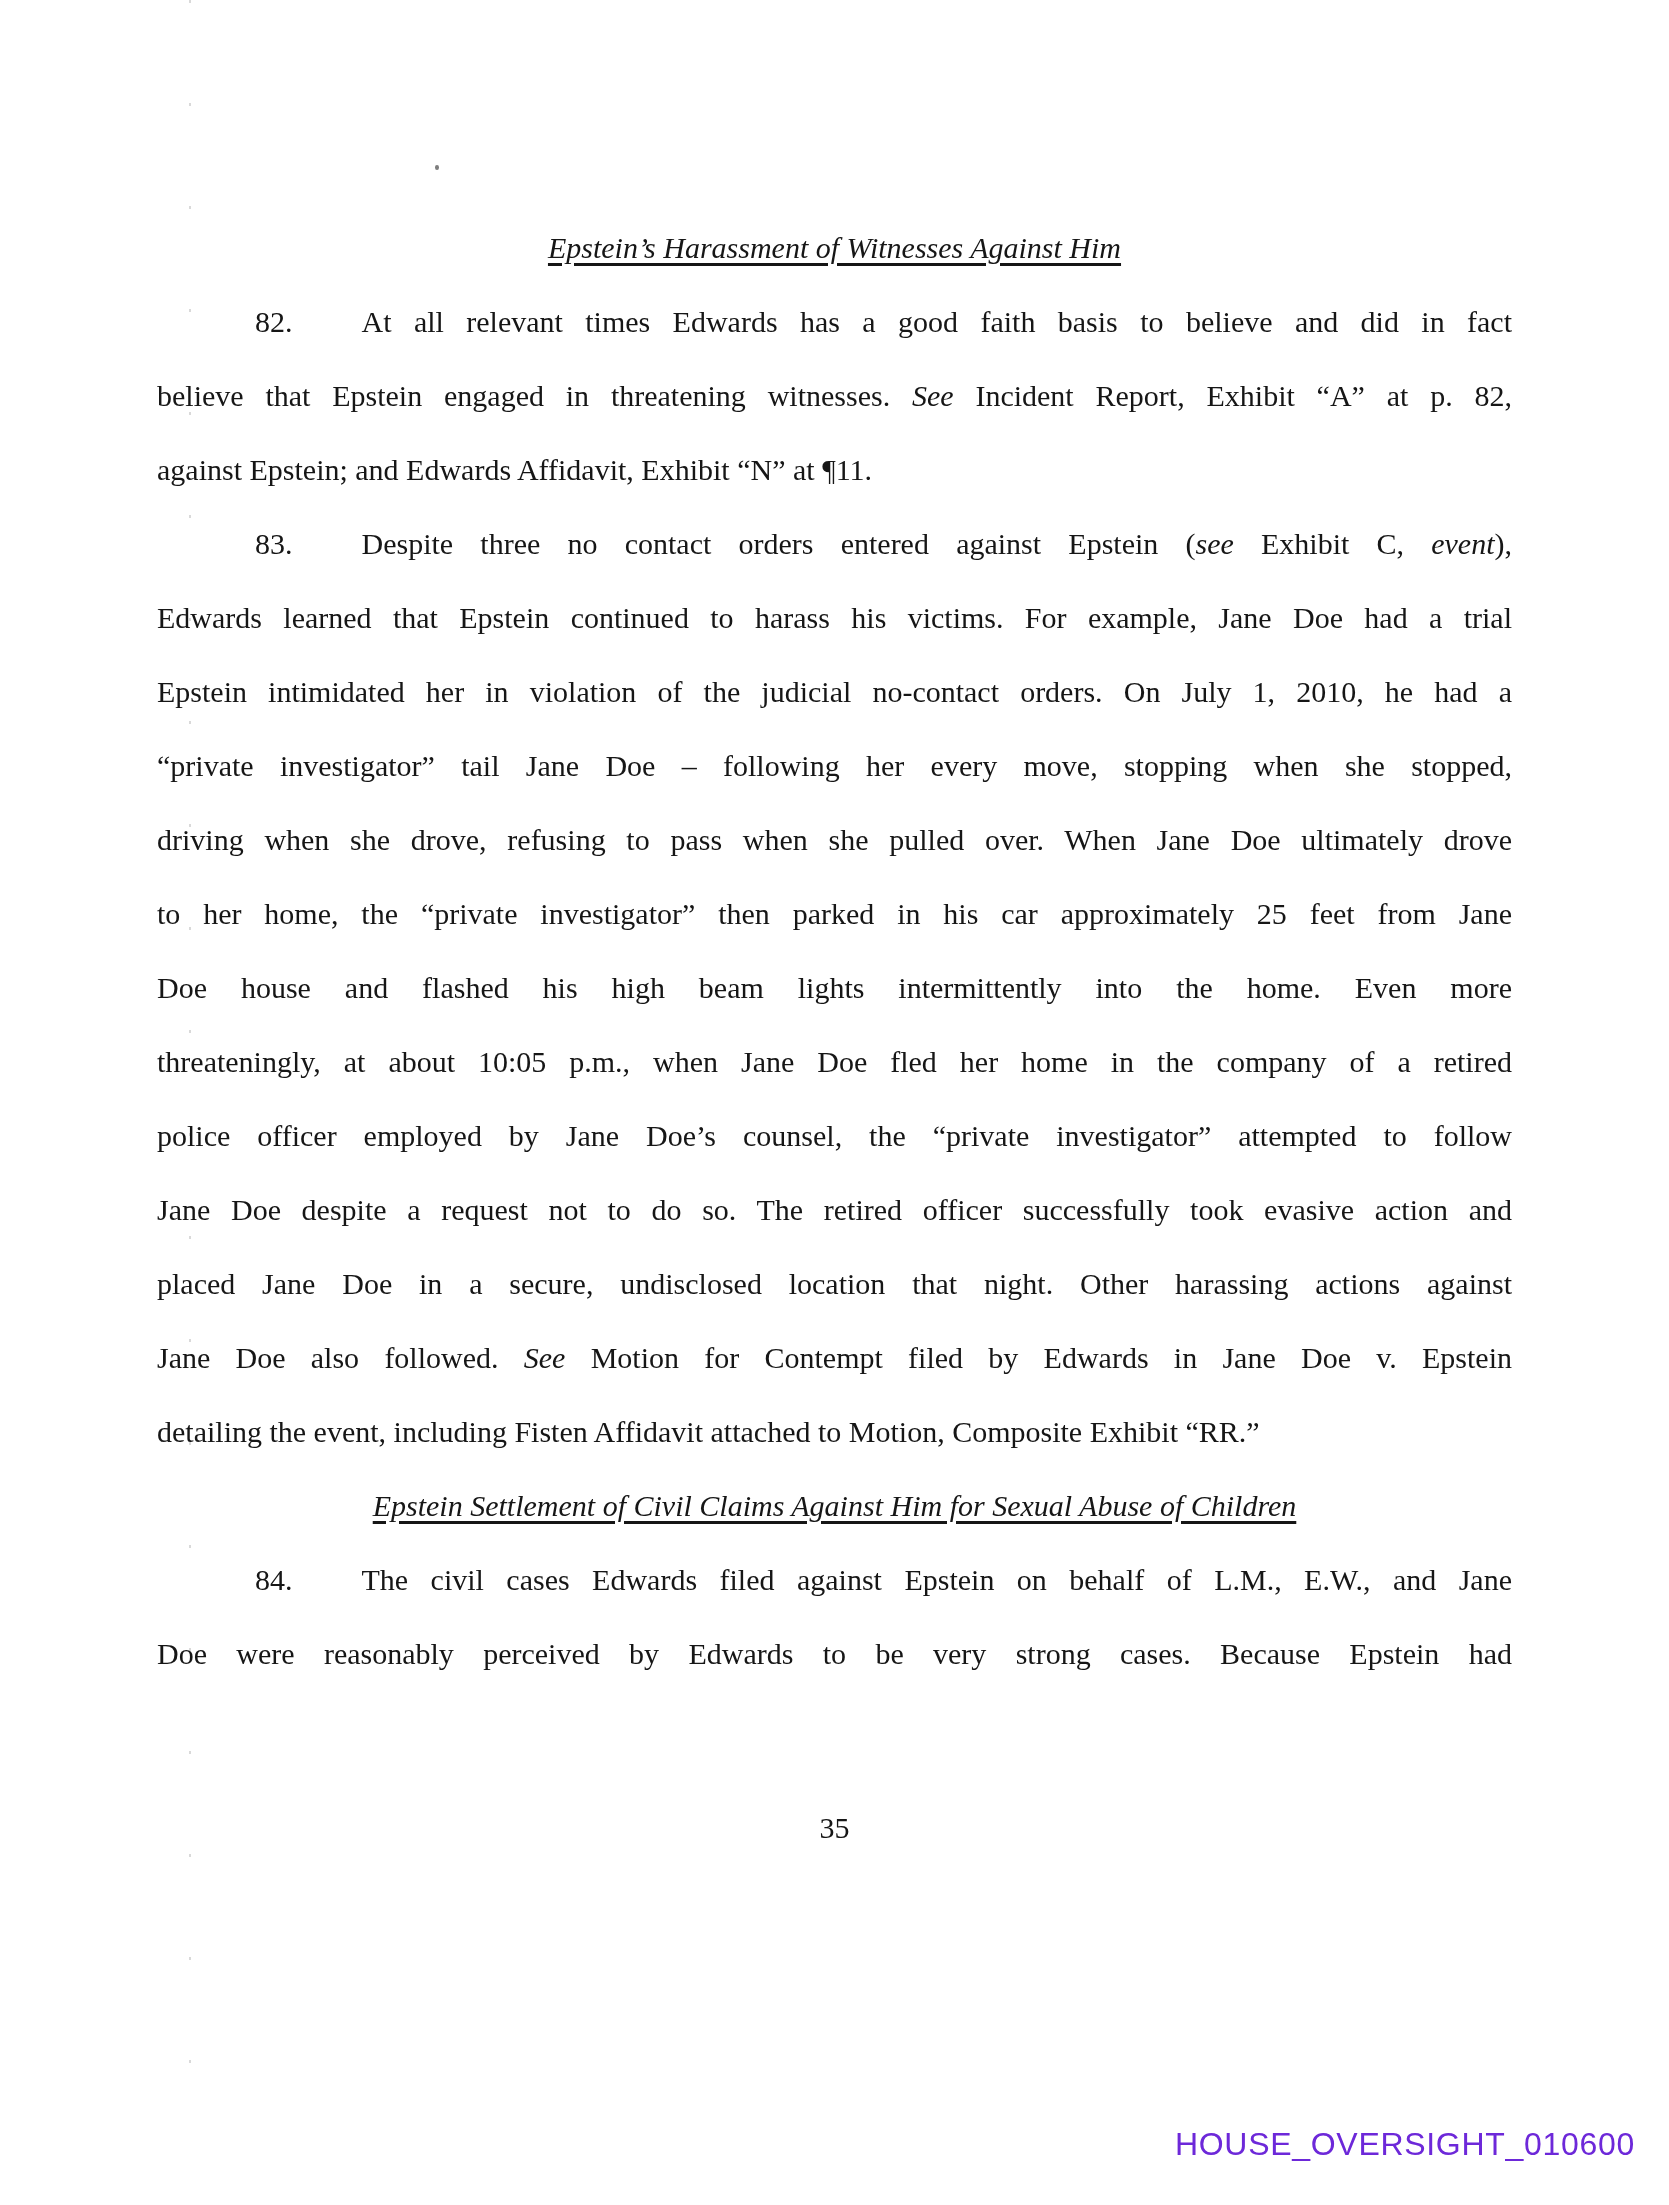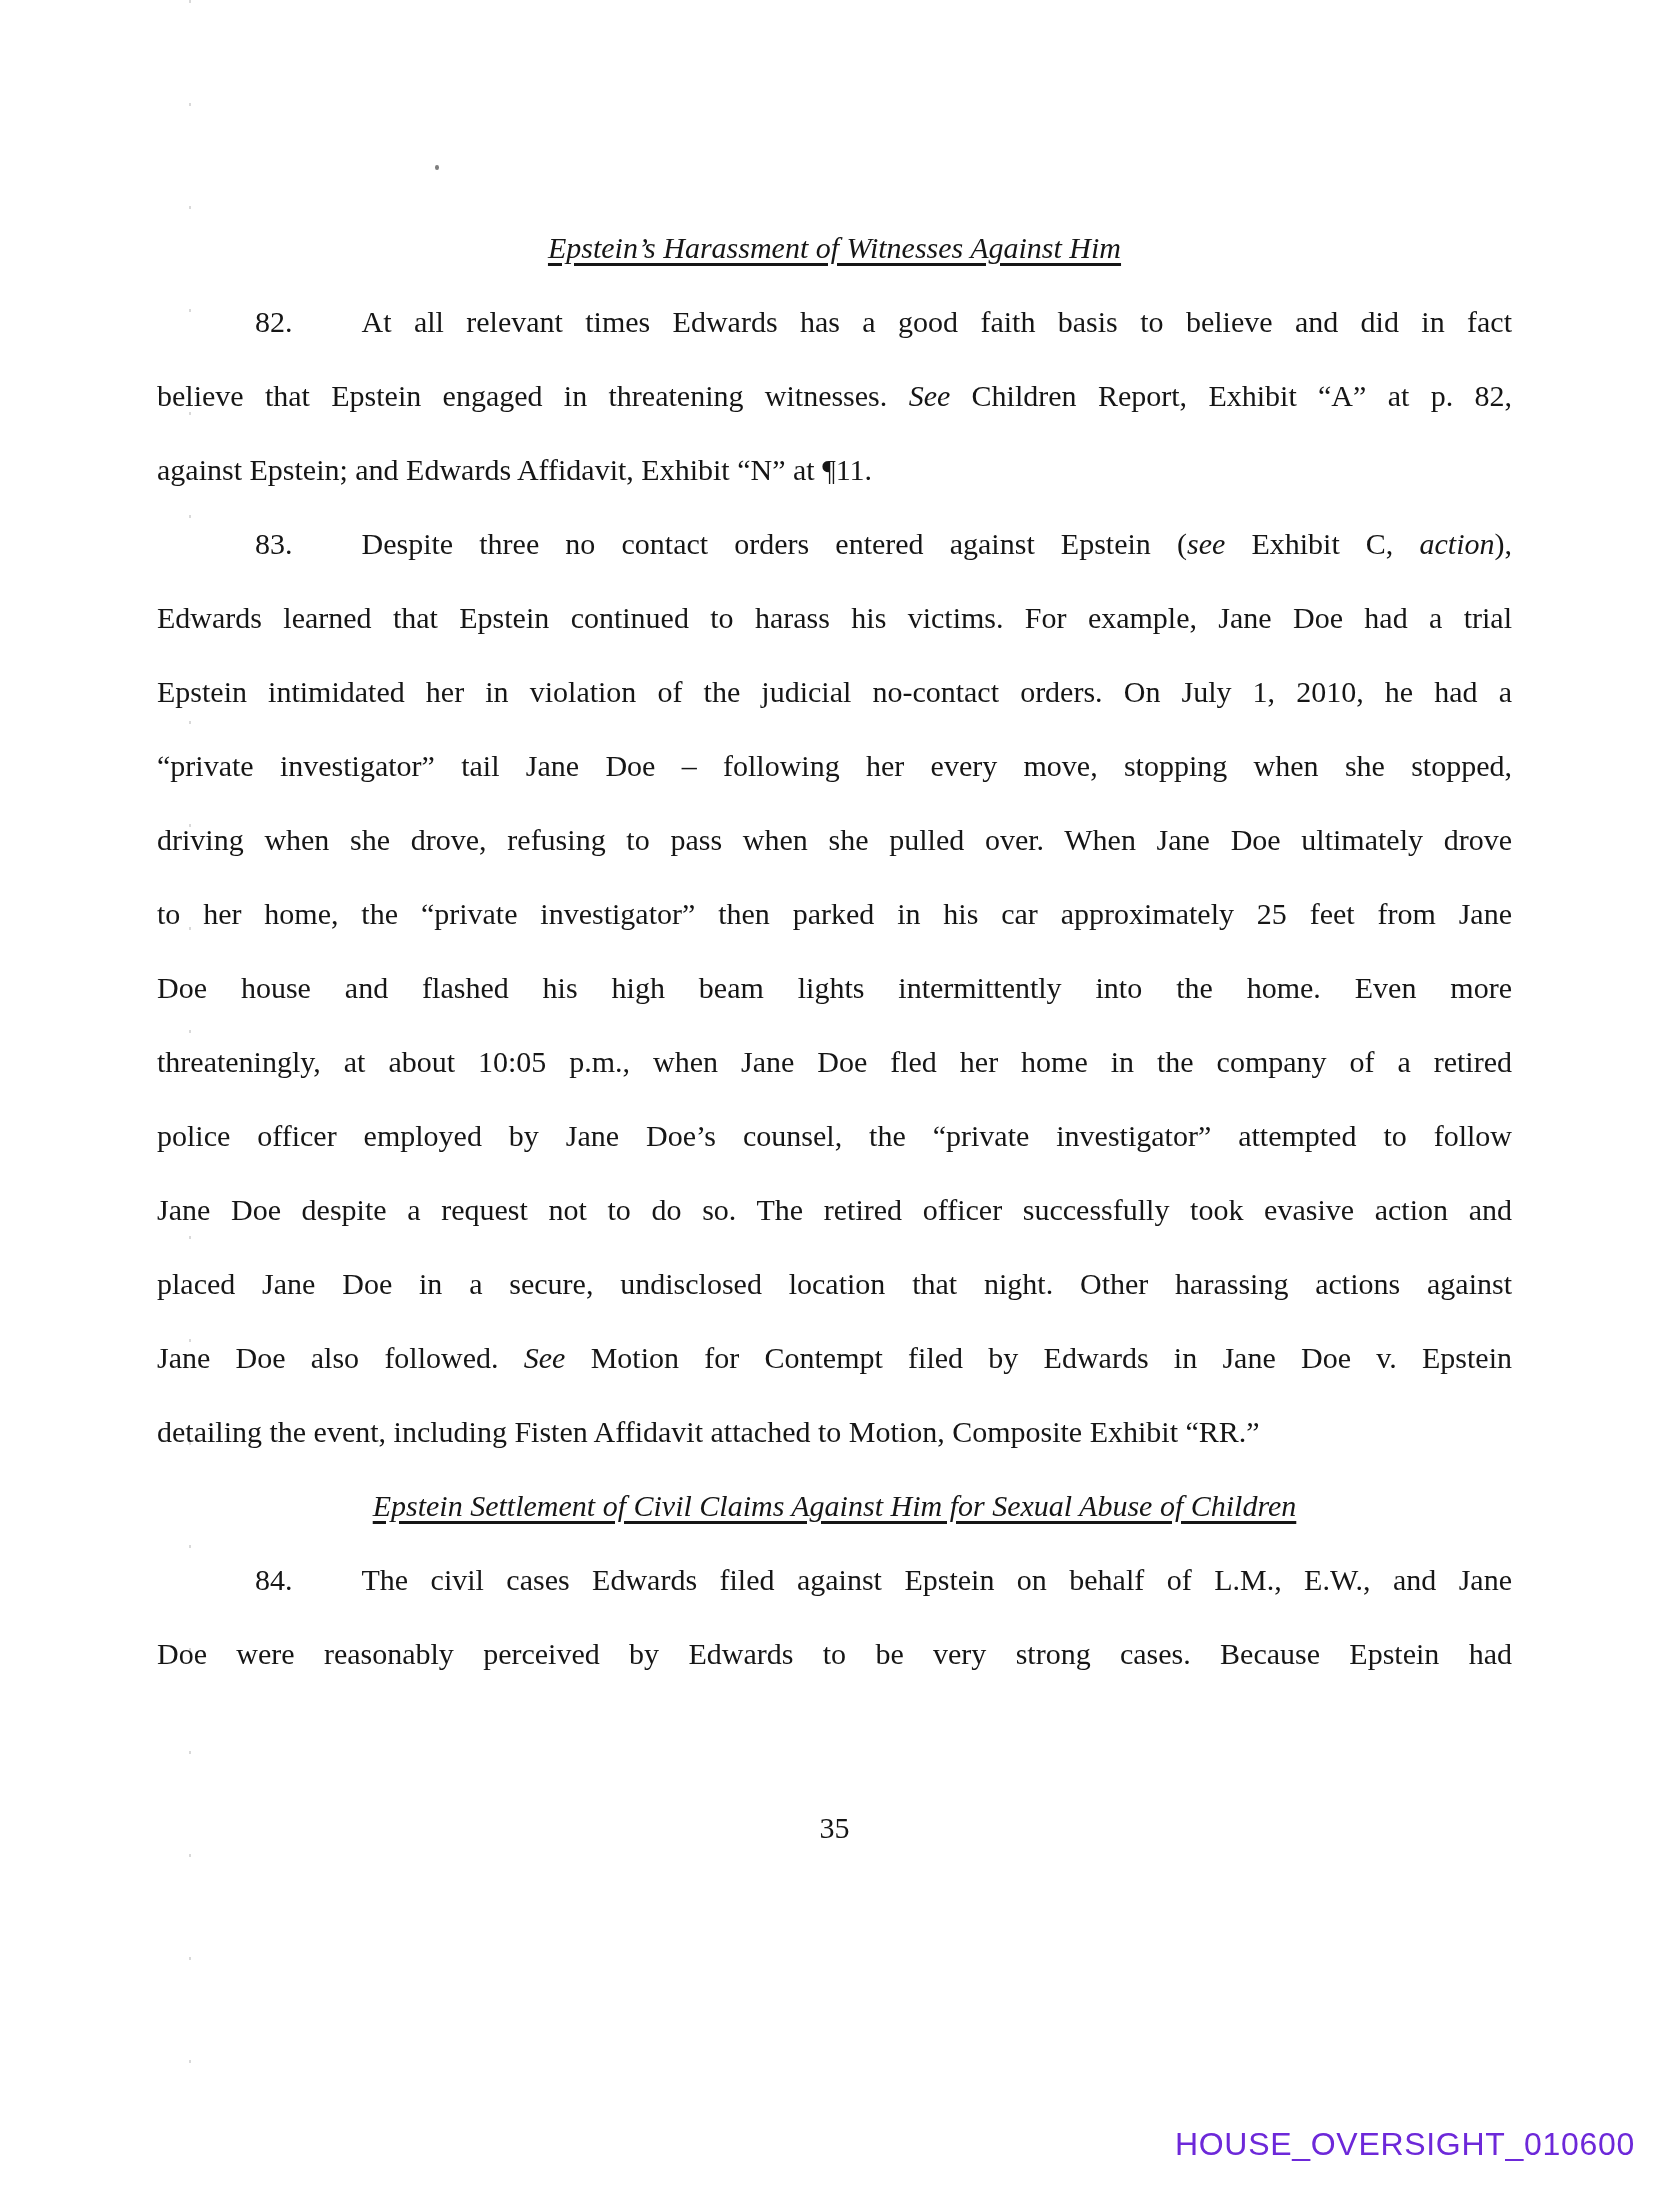--- a/index.html
+++ b/index.html
@@ -98,23 +98,23 @@
 </head>
 <body>
 
 <div class="page">
   <div class="scan-dots"></div>
   <div class="scan-speck" style="left:435px; top:165px;"></div>
 
   <div class="content">
       <div class="line heading"><span class="seg">Epstein’s Harassment of Witnesses Against Him</span></div>
       <div class="line body justify"><span class="para-num">82.</span><span class="tab"></span><span class="seg">At all relevant times Edwards has a good faith basis to believe and did in fact</span></div>
-      <div class="line body justify"><span class="seg">believe that Epstein engaged in threatening witnesses. </span><span class="seg i">See</span><span class="seg"> Children Report, Exhibit “A” at p. 82,</span></div>
+      <div class="line body justify"><span class="seg">believe that Epstein engaged in threatening witnesses. </span><span class="seg i">See</span><span class="seg"> Incident Report, Exhibit “A” at p. 82,</span></div>
       <div class="line body"><span class="seg">against Epstein; and Edwards Affidavit, Exhibit “N” at ¶11.</span></div>
-      <div class="line body justify"><span class="para-num">83.</span><span class="tab"></span><span class="seg">Despite three no contact orders entered against Epstein (</span><span class="seg i">see</span><span class="seg"> Exhibit C, </span><span class="seg i">action</span><span class="seg">),</span></div>
+      <div class="line body justify"><span class="para-num">83.</span><span class="tab"></span><span class="seg">Despite three no contact orders entered against Epstein (</span><span class="seg i">see</span><span class="seg"> Exhibit C, </span><span class="seg i">event</span><span class="seg">),</span></div>
       <div class="line body justify"><span class="seg">Edwards learned that Epstein continued to harass his victims.  For example, Jane Doe had a trial</span></div>
       <div class="line body justify"><span class="seg">Epstein intimidated her in violation of the judicial no-contact orders.  On July 1, 2010, he had a</span></div>
       <div class="line body justify"><span class="seg">“private investigator” tail Jane Doe – following her every move, stopping when she stopped,</span></div>
       <div class="line body justify"><span class="seg">driving when she drove, refusing to pass when she pulled over.  When Jane Doe ultimately drove</span></div>
       <div class="line body justify"><span class="seg">to her home, the “private investigator” then parked in his car approximately 25 feet from Jane</span></div>
       <div class="line body justify"><span class="seg">Doe house and flashed his high beam lights intermittently into the home.   Even more</span></div>
       <div class="line body justify"><span class="seg">threateningly, at about 10:05 p.m., when Jane Doe fled her home in the company of a retired</span></div>
       <div class="line body justify"><span class="seg">police officer employed by Jane Doe’s counsel, the “private investigator” attempted to follow</span></div>
       <div class="line body justify"><span class="seg">Jane Doe despite a request not to do so.  The retired officer successfully took evasive action and</span></div>
       <div class="line body justify"><span class="seg">placed Jane Doe in a secure, undisclosed location that night.  Other harassing actions against</span></div>

